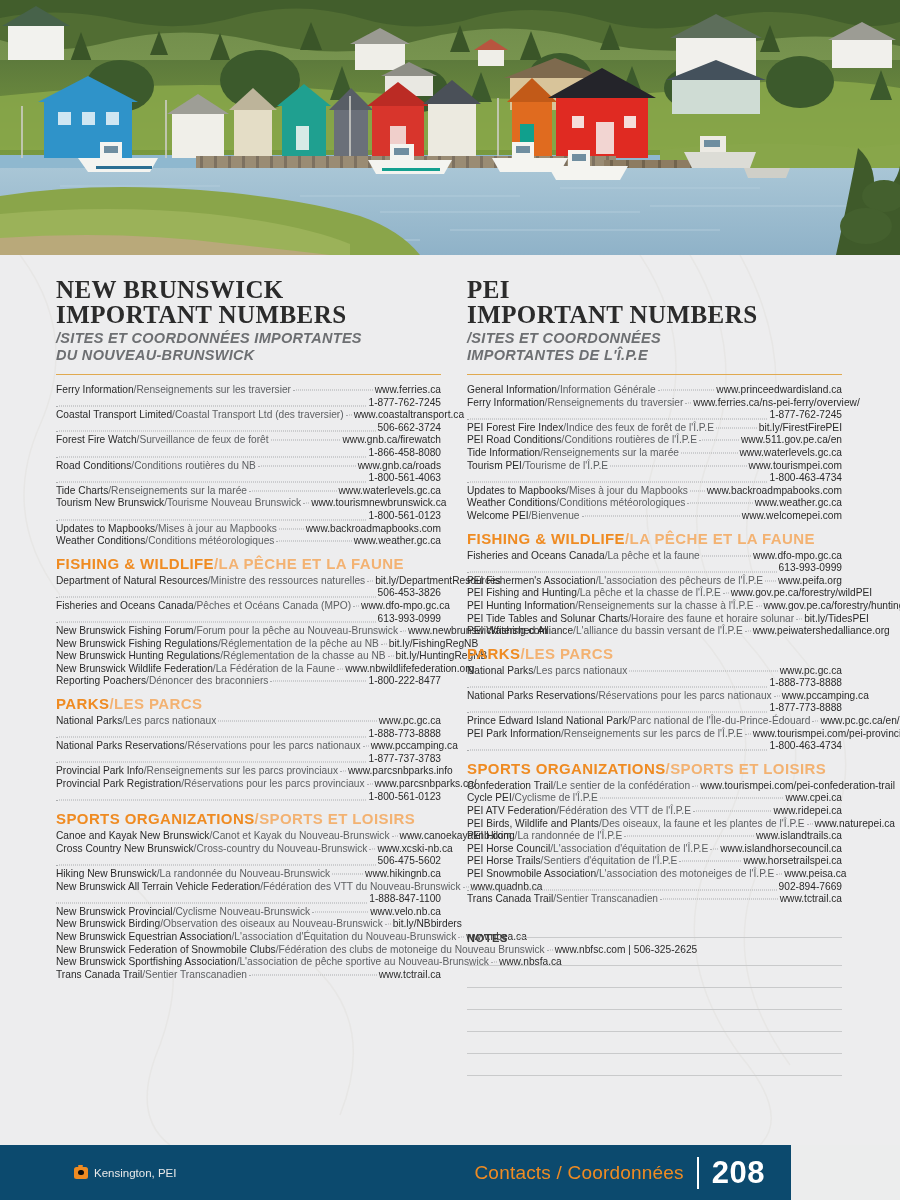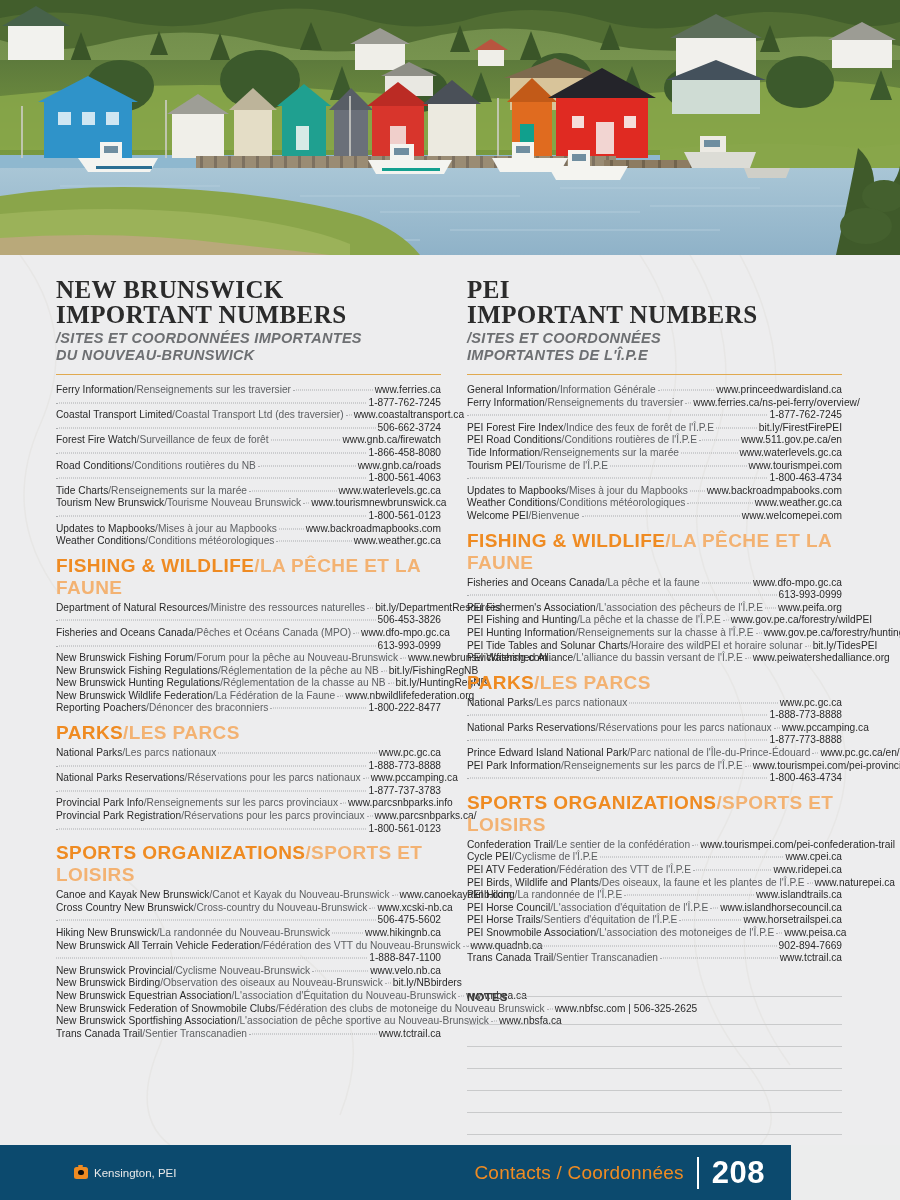--- a/index.html
+++ b/index.html
@@ -43,21 +43,21 @@
   }
   h2.subtitle {
     font-size: 14.5px; line-height: 16.5px; font-weight: 700;
     letter-spacing: .3px; color: #6d6f72; text-transform: uppercase;
     font-style: italic; margin-top: 3px;
   }
   .rule {
     height: 1px; background: #e0a94f; margin: 11px 0 9px 0;
   }
   .section-head {
-    font-size: 19px; font-weight: 800; letter-spacing: .4px;
+    font-size: 15px; font-weight: 800; letter-spacing: .4px;
     color: #ef8b22; text-transform: uppercase;
     margin: 7px 0 3px 0;
   }
   .section-head .fr { color: #f3b272; font-weight: 800; }
 
   
   .entry {
     font-size: 10.2px; line-height: 12.6px; color: #2a2a2a;
     margin-bottom: 0px;
   }
@@ -66,21 +66,21 @@
   }
   .lbl { white-space: nowrap; }
   .lbl .fr { color: #5e6063; }
   .dots {
     flex: 1 1 auto; min-width: 6px;
     border-bottom: 1px dotted #a9abad;
     transform: translateY(-2.5px);
     margin: 0 2px;
   }
   .val { white-space: nowrap; }
-  .line.cont { justify-content: flex-end; }
+  .line.cont { justify-content: flex-end; align-items: flex-end; }
   .line.cont .dots { margin-left: 0; }
 
   
   .notes { margin-top: 26px; }
   .notes-head {
     font-size: 11px; font-weight: 700; letter-spacing: .6px;
     color: #3b3b3b; display: flex; align-items: center; gap: 8px;
   }
   .notes-head .nline { flex: 1; height: 1px; background: #c9cacb; }
   .notes-row { height: 22px; border-bottom: 1px solid #c9cacb; }
@@ -727,21 +727,21 @@
           </div>
           <div class="entry">
             <div class="line">
               <span class="lbl"><span>PEI Hunting Information</span><span class="fr">/Renseignements sur la chasse à l'Î.P.E</span></span>
               <span class="dots"></span>
               <span class="val">www.gov.pe.ca/forestry/hunting</span>
             </div>
           </div>
           <div class="entry">
             <div class="line">
-              <span class="lbl"><span>PEI Tide Tables and Solunar Charts</span><span class="fr">/Horaire des wildPEI et horaire solunar</span></span>
+              <span class="lbl"><span>PEI Tide Tables and Solunar Charts</span><span class="fr">/Horaire des faune et horaire solunar</span></span>
               <span class="dots"></span>
               <span class="val">bit.ly/TidesPEI</span>
             </div>
           </div>
           <div class="entry">
             <div class="line">
               <span class="lbl"><span>PEI Watershed Alliance</span><span class="fr">/L'alliance du bassin versant de l'Î.P.E</span></span>
               <span class="dots"></span>
               <span class="val">www.peiwatershedalliance.org</span>
             </div>

